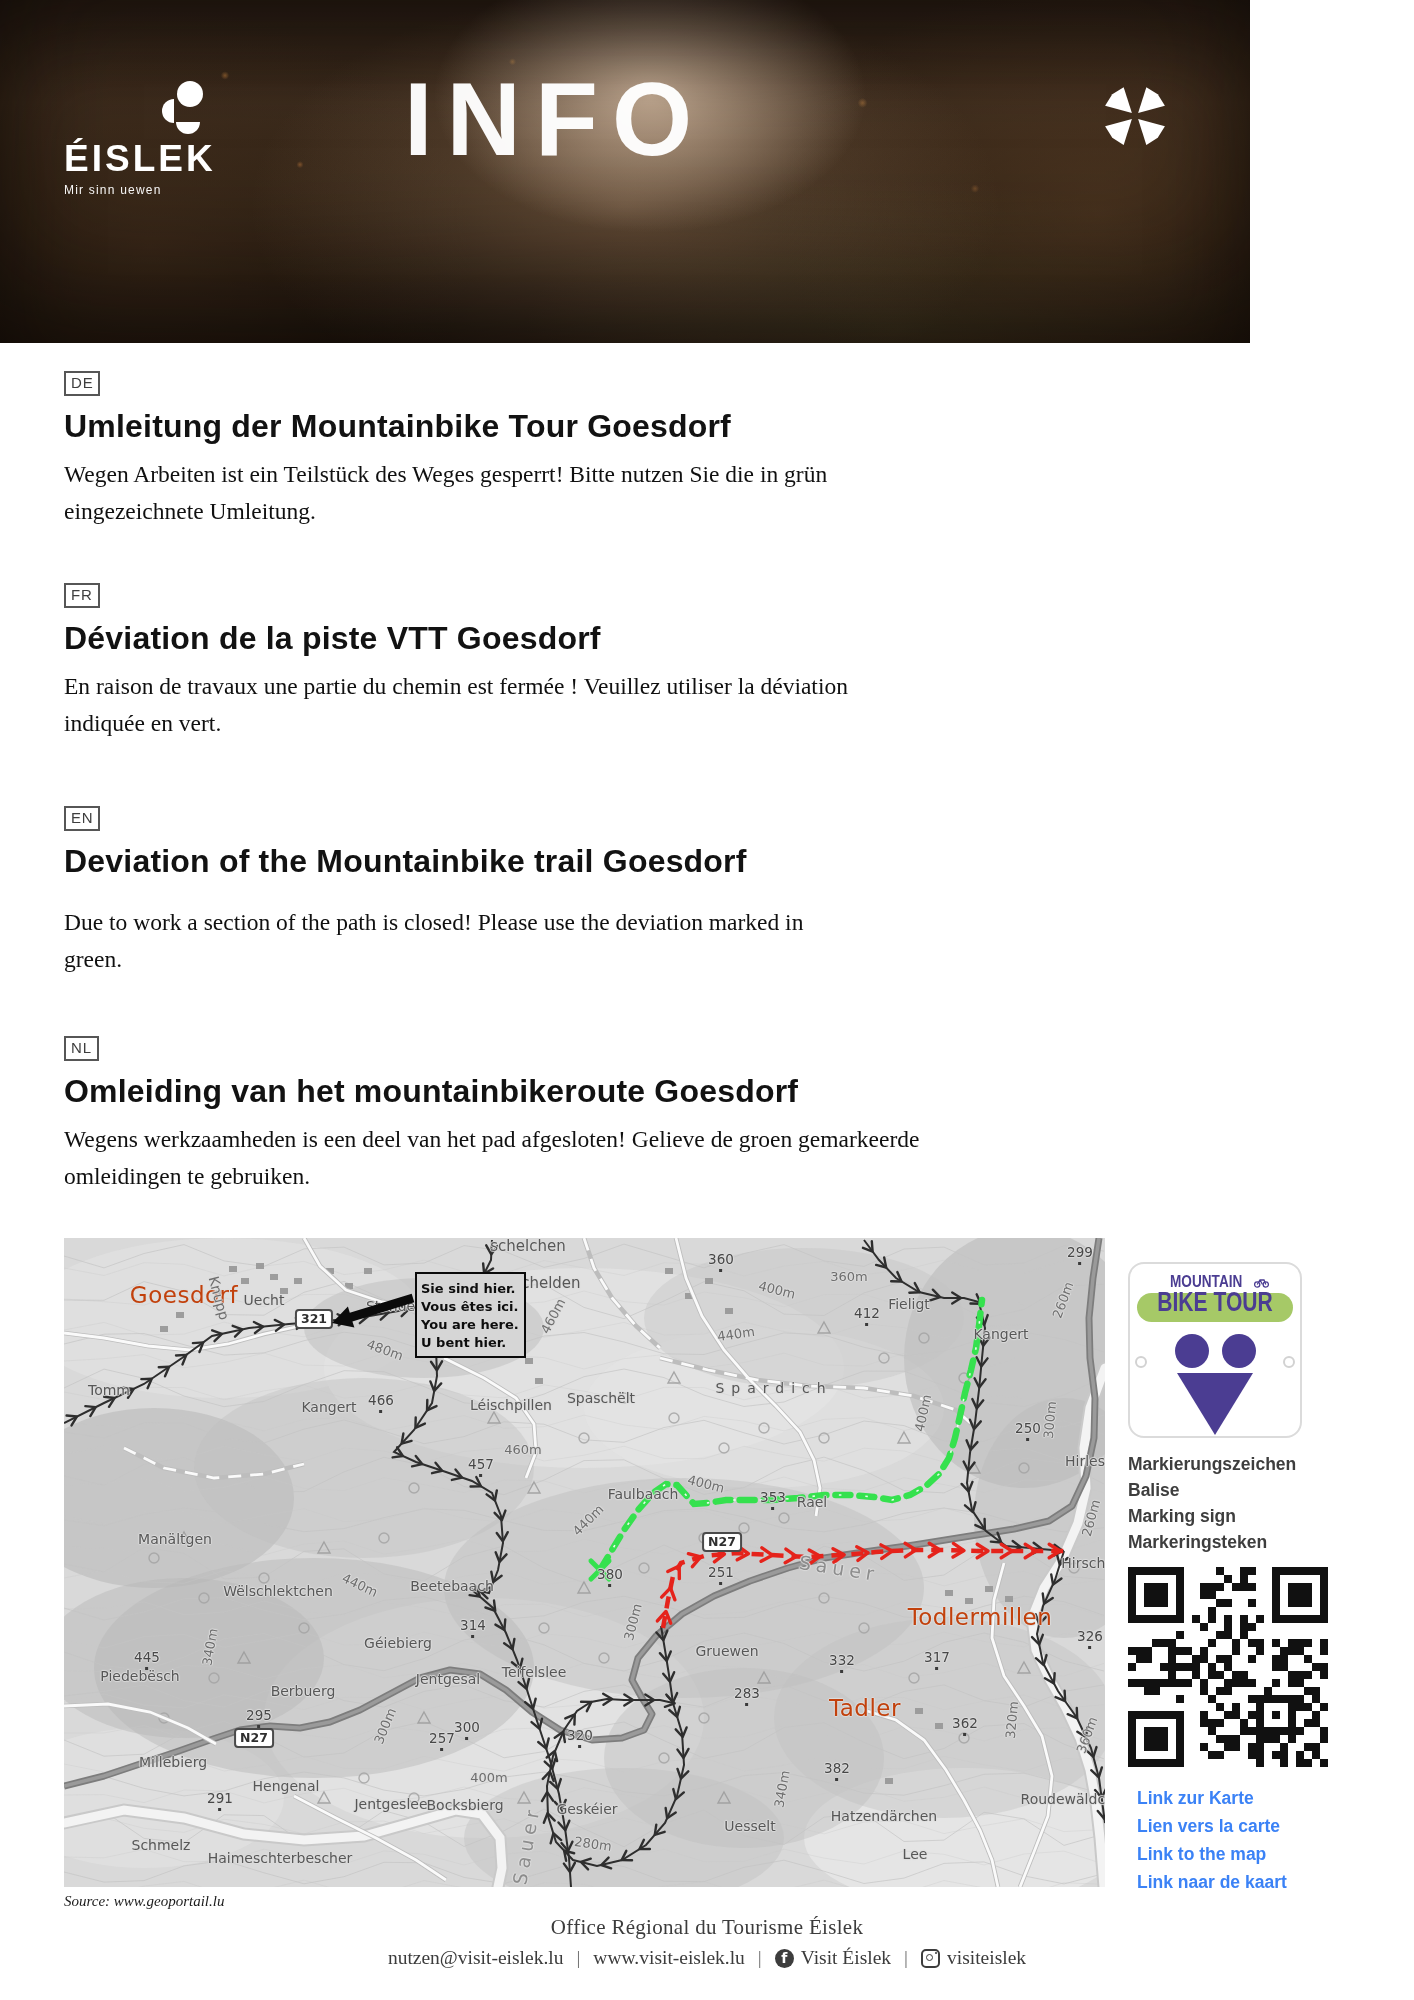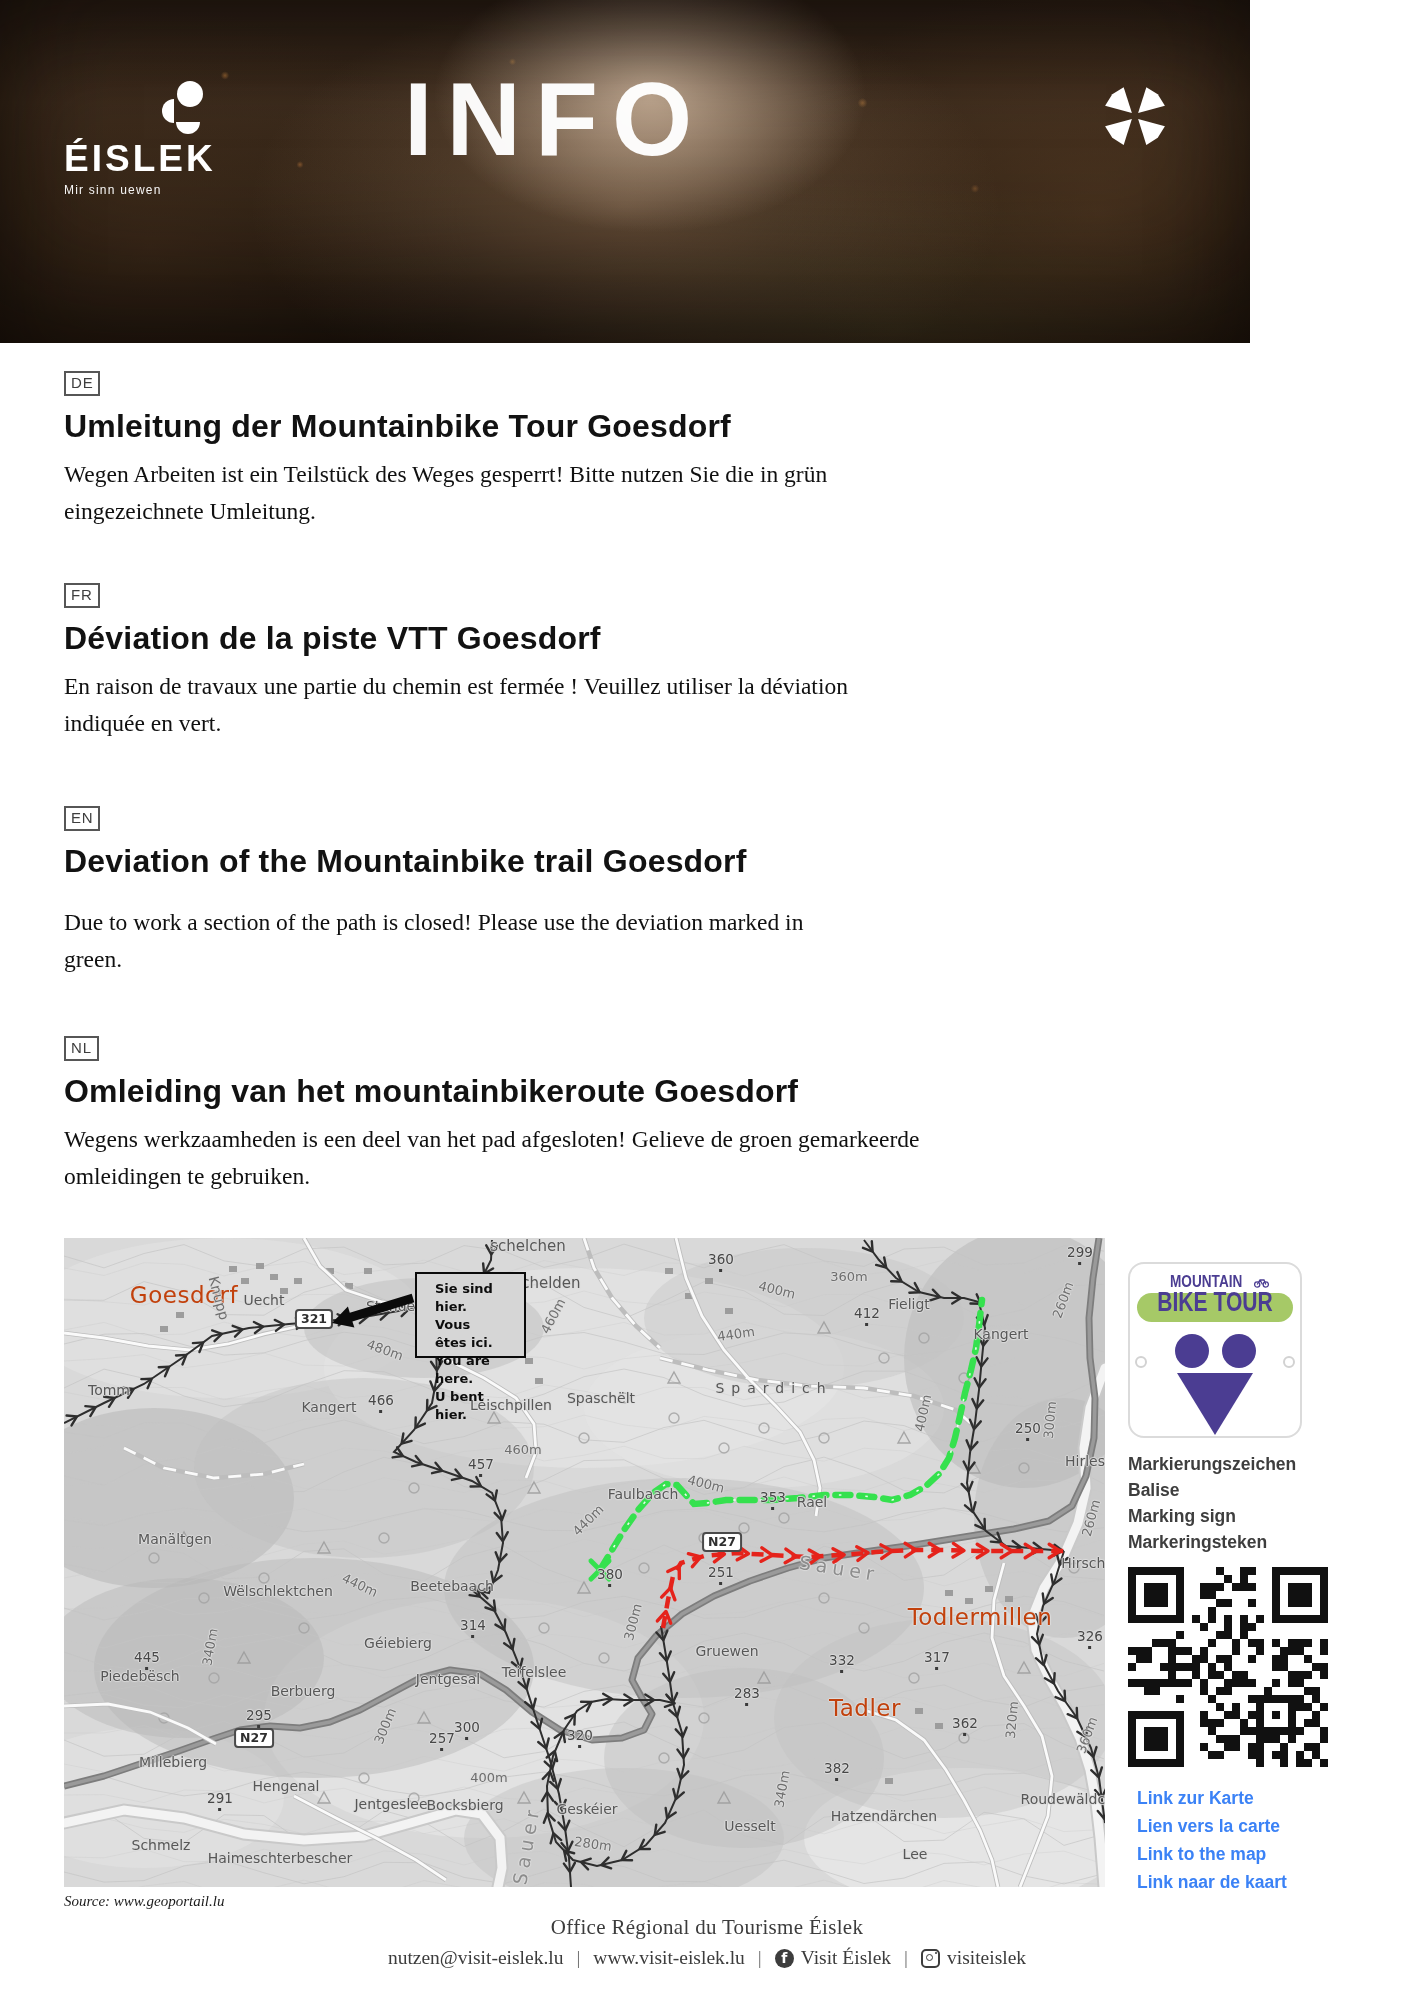--- a/index.html
+++ b/index.html
@@ -51,21 +51,21 @@
   .lab.b{font-size:23px;color:#c2410c;letter-spacing:.5px;}
   .lab.p{font-size:14px;}
   .lab.e{font-size:13.5px;color:#474747;}
   .lab.e::after{content:"";position:absolute;left:44%;bottom:-5px;width:3px;height:3px;background:#3a3a3a;}
   .lab.c{font-size:13px;color:#6e6e6e;}
   .lab.w{font-size:19px;color:#8d8d8d;letter-spacing:5px;}
   .rbadge{position:absolute;transform:translate(-50%,-50%);background:#fff;border:2px solid #4a4a4a;
           border-radius:4px;font:700 12.5px/16px "DejaVu Sans",sans-serif;color:#2f2f2f;padding:0 4px;z-index:2;}
   .arrow-layer{position:absolute;left:0;top:0;z-index:3;pointer-events:none;}
   .yah{position:absolute;left:351px;top:34px;width:111px;height:86px;background:#d6d6d6;
-       border:2px solid #0a0a0a;box-sizing:border-box;padding:6px 18px;z-index:4;}
+       border:2px solid #0a0a0a;box-sizing:border-box;padding:6px 4px;z-index:4;}
   .yah div{font:700 13px/18px "DejaVu Sans",sans-serif;color:#0d0d0d;}
 
   
   .sidebar{position:absolute;left:1128px;top:1238px;width:212px;}
   .sign-card{margin-top:24px;width:174px;height:176px;border:2px solid #dbdbdb;border-radius:16px;
              background:#fff;position:relative;box-sizing:border-box;text-align:center;}
   .sign-top{display:flex;align-items:center;justify-content:center;gap:3px;margin-top:9px;height:18px;}
   .sign-word1{font-size:17px;font-weight:800;color:#4b3d92;display:inline-block;transform:scaleX(.8);letter-spacing:0;}
   .sign-bar{position:relative;margin:2px 7px 0;height:29px;background:#a6c967;border-radius:15px;}
   .sign-word2{position:absolute;left:0;right:0;top:-6px;font-size:27px;font-weight:800;color:#4b3d92;

